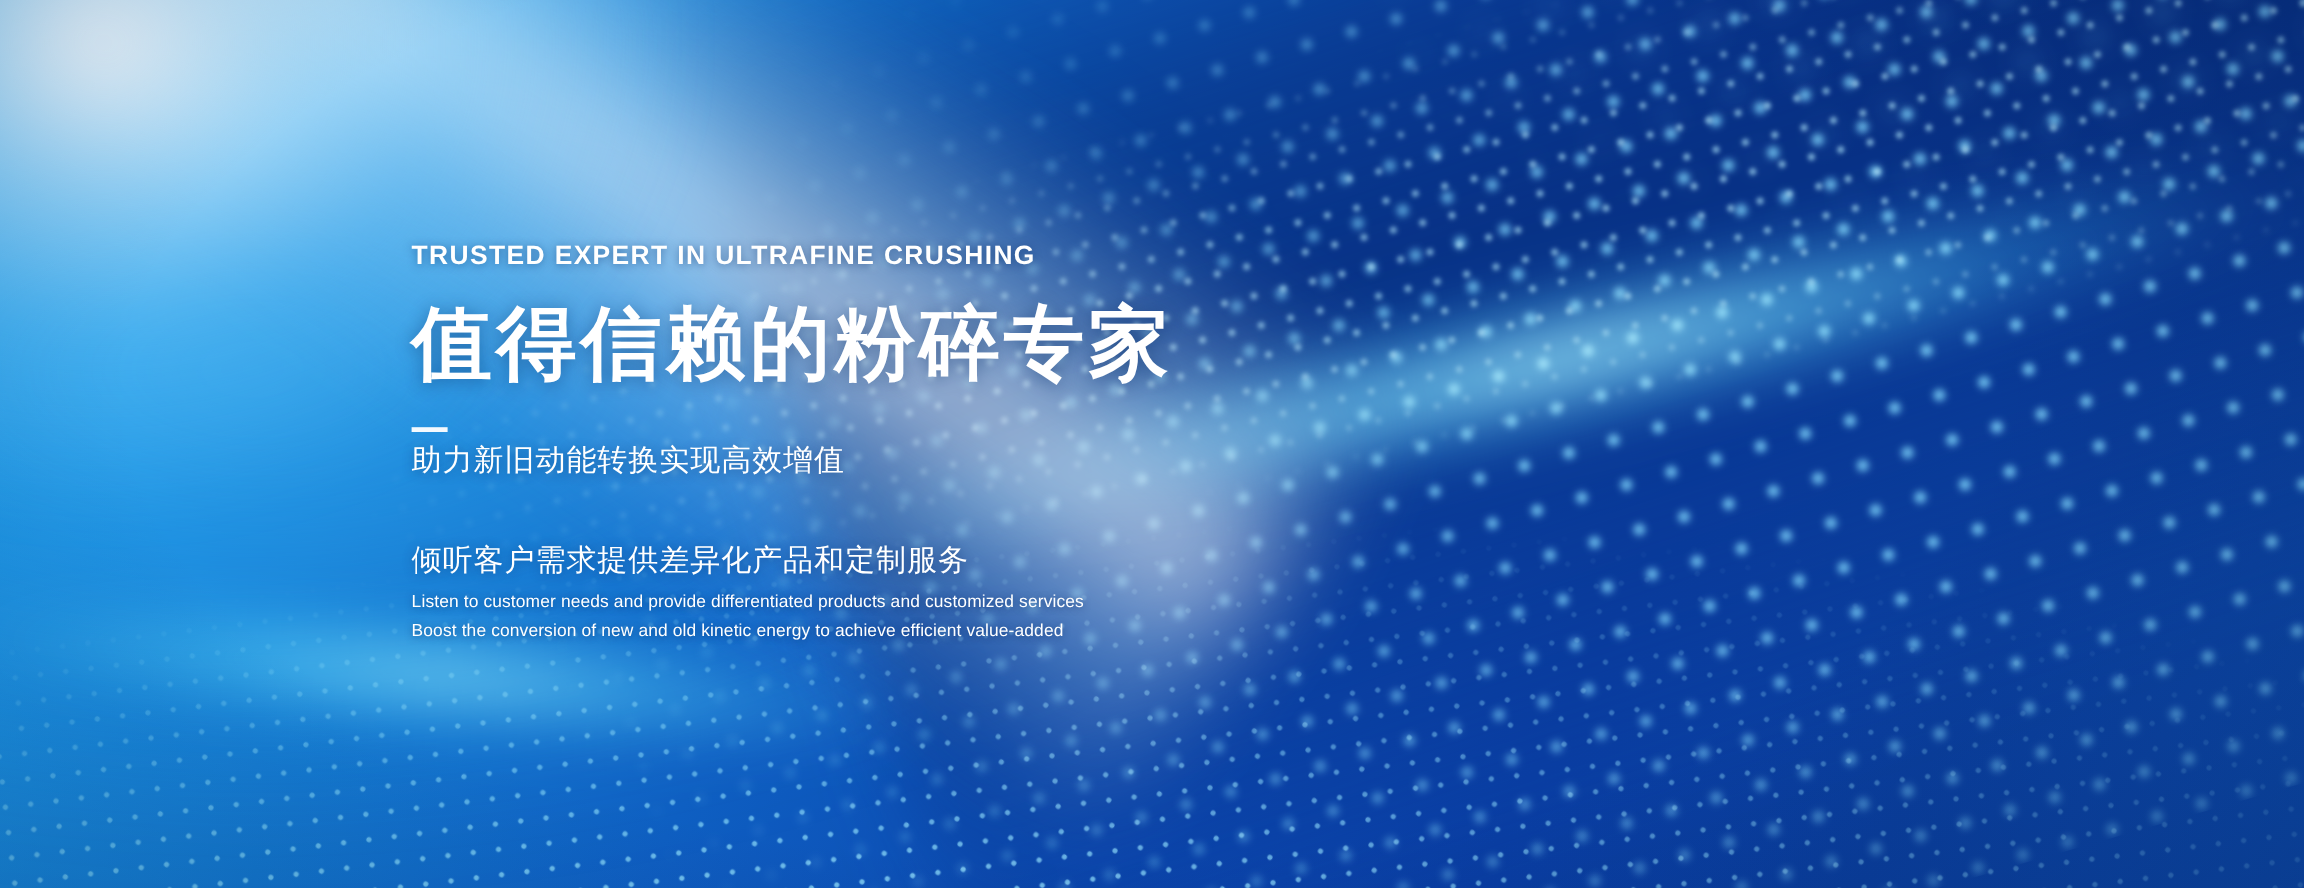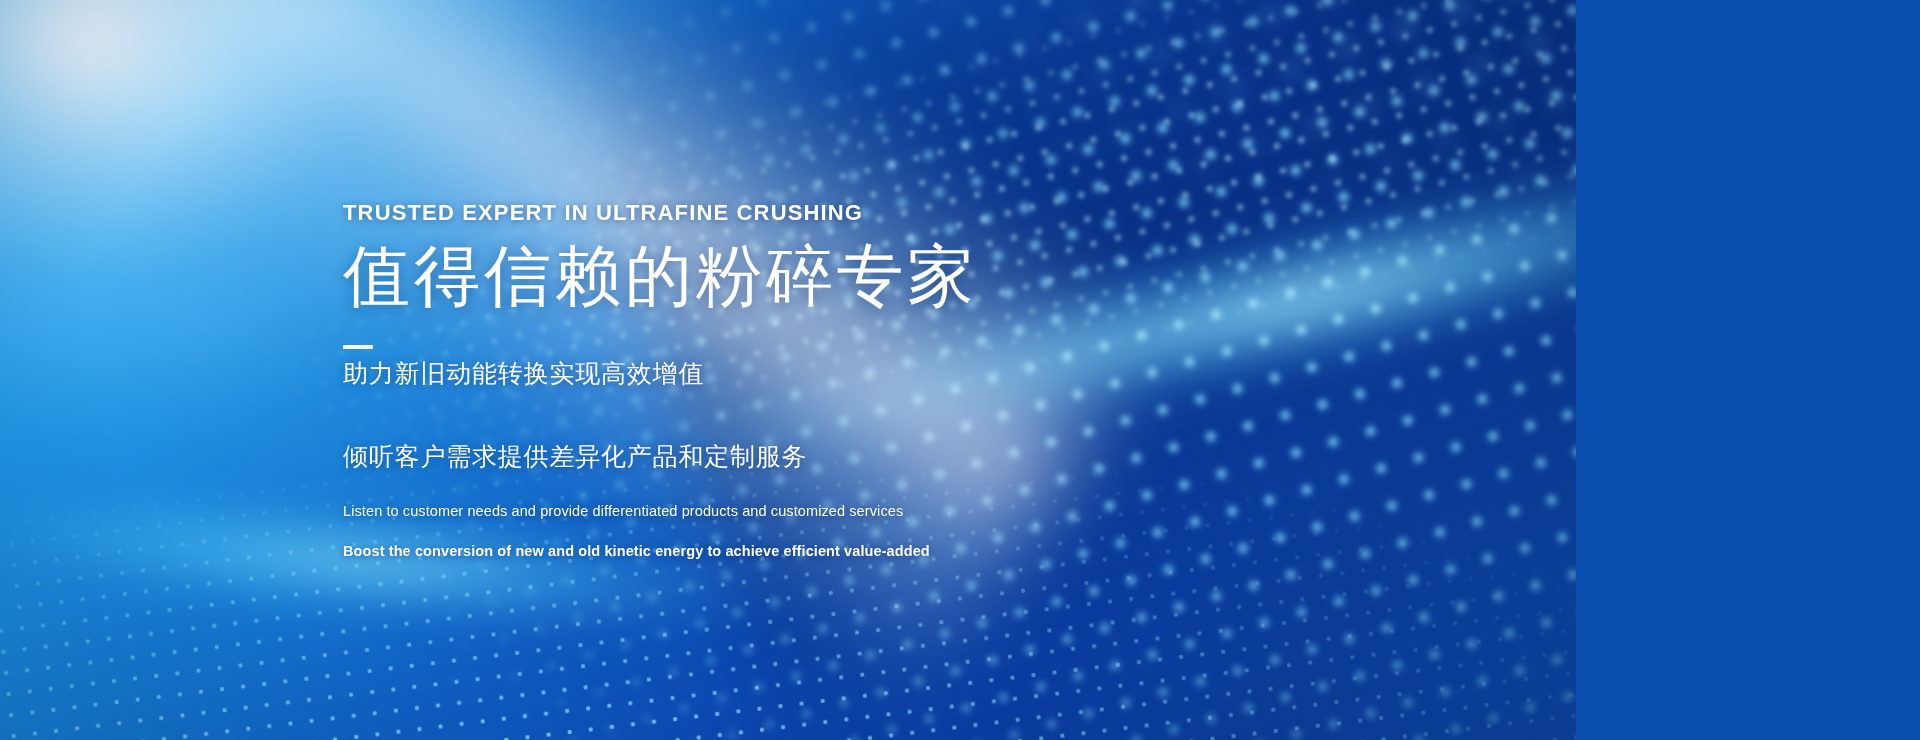--- a/index.html
+++ b/index.html
@@ -5,21 +5,21 @@
 <style>
   * { margin:0; padding:0; box-sizing:border-box; }
   html, body {
     width:1920px; height:740px; overflow:hidden;
     background:#0b4fae;
     font-family:"Liberation Sans", sans-serif;
   }
 
   .banner {
     position:relative;
-    width:1576px; height:740px;
+    width:1920px; height:740px;
     overflow:hidden;
     background:#0d55b8;
   }
 
   
 
   
   .bg-base {
     position:absolute; inset:0;
     background:
@@ -198,23 +198,23 @@
     font-size:22px;
     font-weight:bold;
     letter-spacing:1.15px;
     color:#ffffff;
     line-height:1.2;
     text-shadow:0 1px 7px rgba(3,40,100,.50);
     white-space:nowrap;
   }
 
   .headline {
-    margin-top:12px;
+    margin-top:23px;
     font-size:67px;
-    font-weight:normal;
+    font-weight:bold;
     letter-spacing:3.5px;
     color:#ffffff;
     line-height:1.14;
     text-shadow:0 2px 14px rgba(3,38,96,.45);
     white-space:nowrap;
   }
 
   .divider {
     margin-top:30px;
     width:30px; height:4px;
@@ -226,21 +226,21 @@
     margin-top:42px;
     font-size:25px;
     color:#ffffff;
     line-height:1.65;
     letter-spacing:.8px;
     text-shadow:0 1px 9px rgba(3,38,96,.45);
     white-space:nowrap;
   }
 
   .sub-en {
-    margin-top:24px;
+    margin-top:4px;
     font-size:14.5px;
     color:#ffffff;
     line-height:1.42;
     letter-spacing:.1px;
     text-shadow:0 1px 6px rgba(3,38,96,.55);
     white-space:nowrap;
   }
 </style>
 </head>
 <body>
@@ -267,16 +267,16 @@
     <div class="eyebrow">TRUSTED EXPERT IN ULTRAFINE CRUSHING</div>
 
     <h1 class="headline">值得信赖的粉碎专家</h1>
 
     <div class="divider"></div>
 
     <div class="sub-cn" style="margin-top:4px;">助力新旧动能转换实现高效增值</div>
     <div class="sub-cn">倾听客户需求提供差异化产品和定制服务</div>
 
     <div class="sub-en">Listen to customer needs and provide differentiated products and customized services</div>
-    <div class="sub-en" style="margin-top:19px;font-weight:bold;">Boost the conversion of new and old kinetic energy to achieve efficient value-added</div>
+    <div class="sub-en" style="margin-top:3px;">Boost the conversion of new and old kinetic energy to achieve efficient value-added</div>
 
   </div>
 </div>
 
 </body></html>

